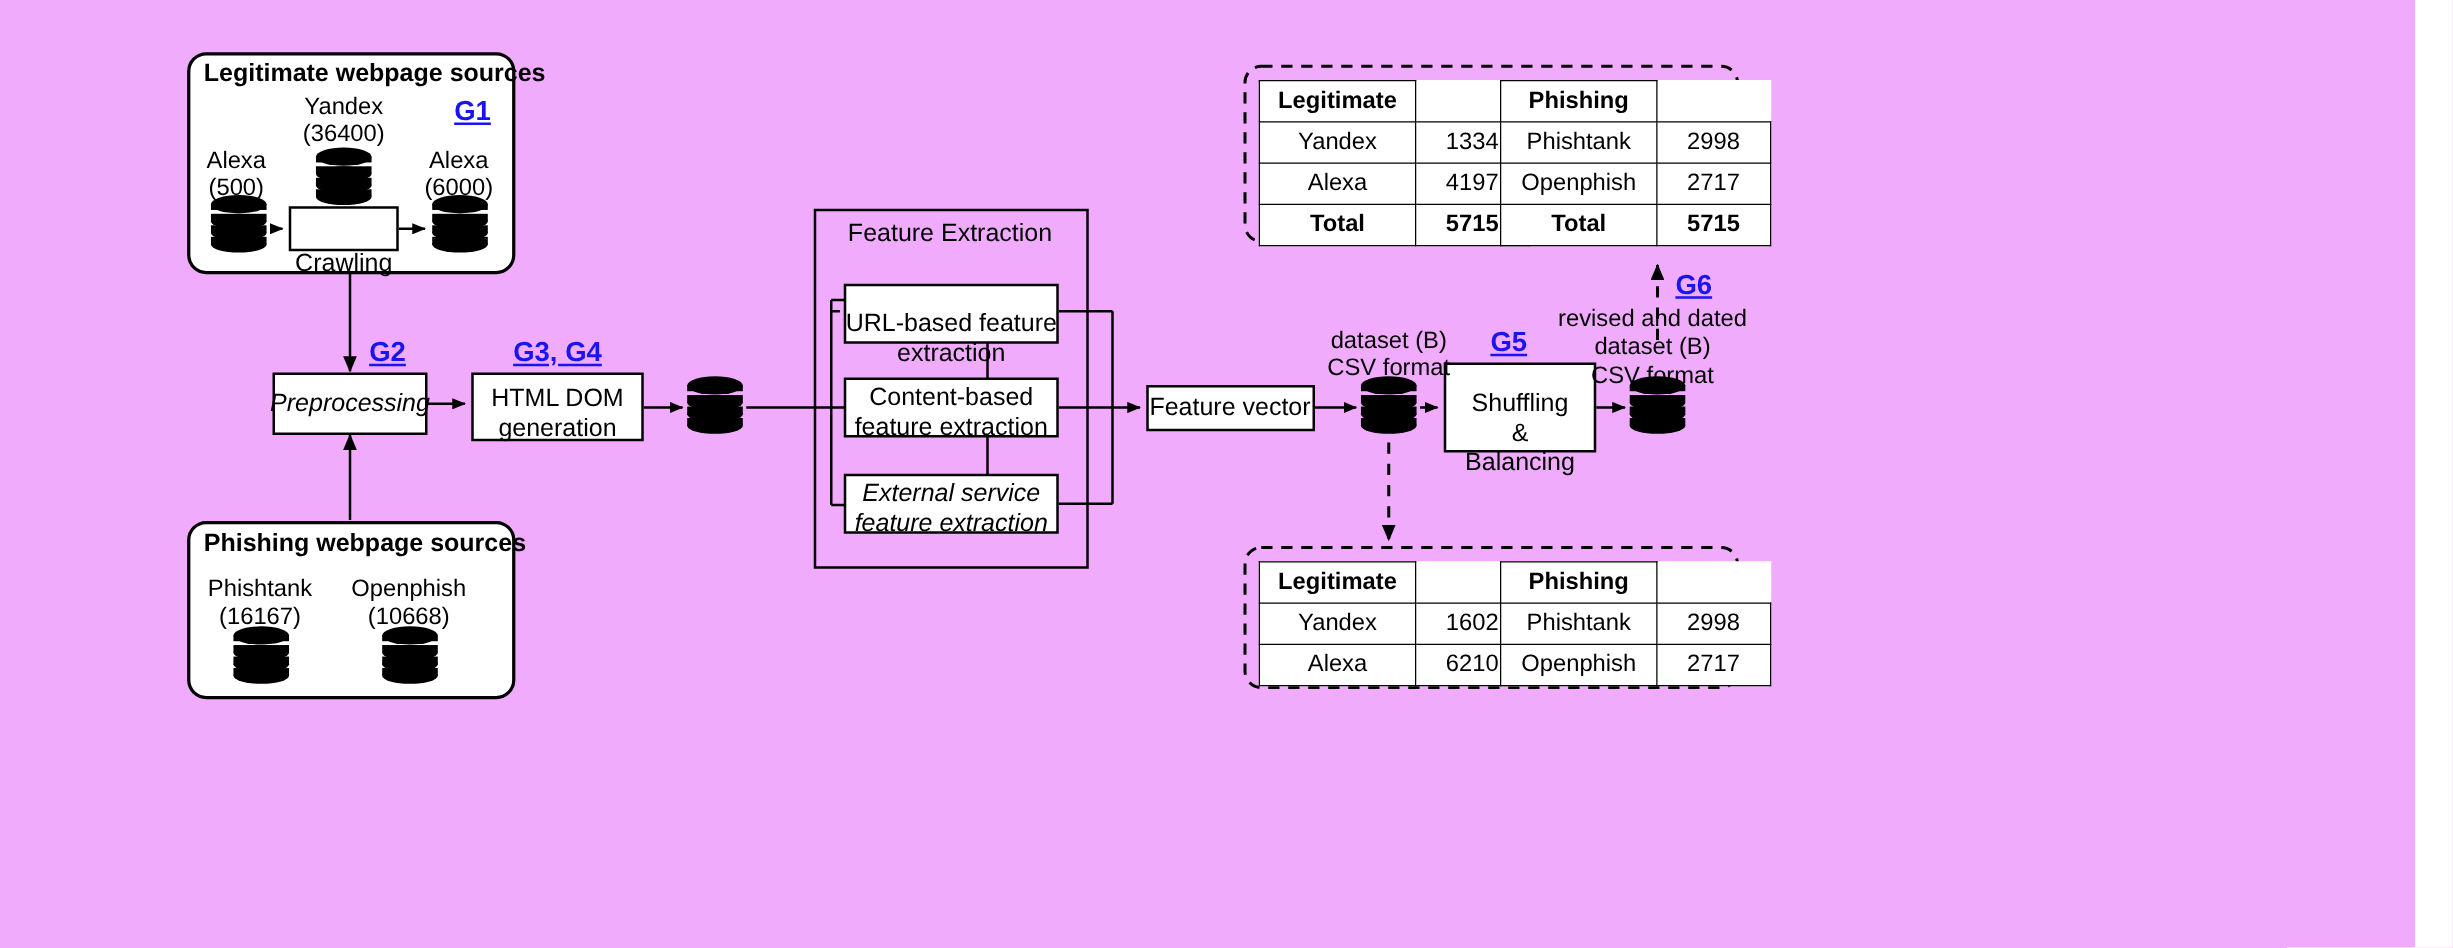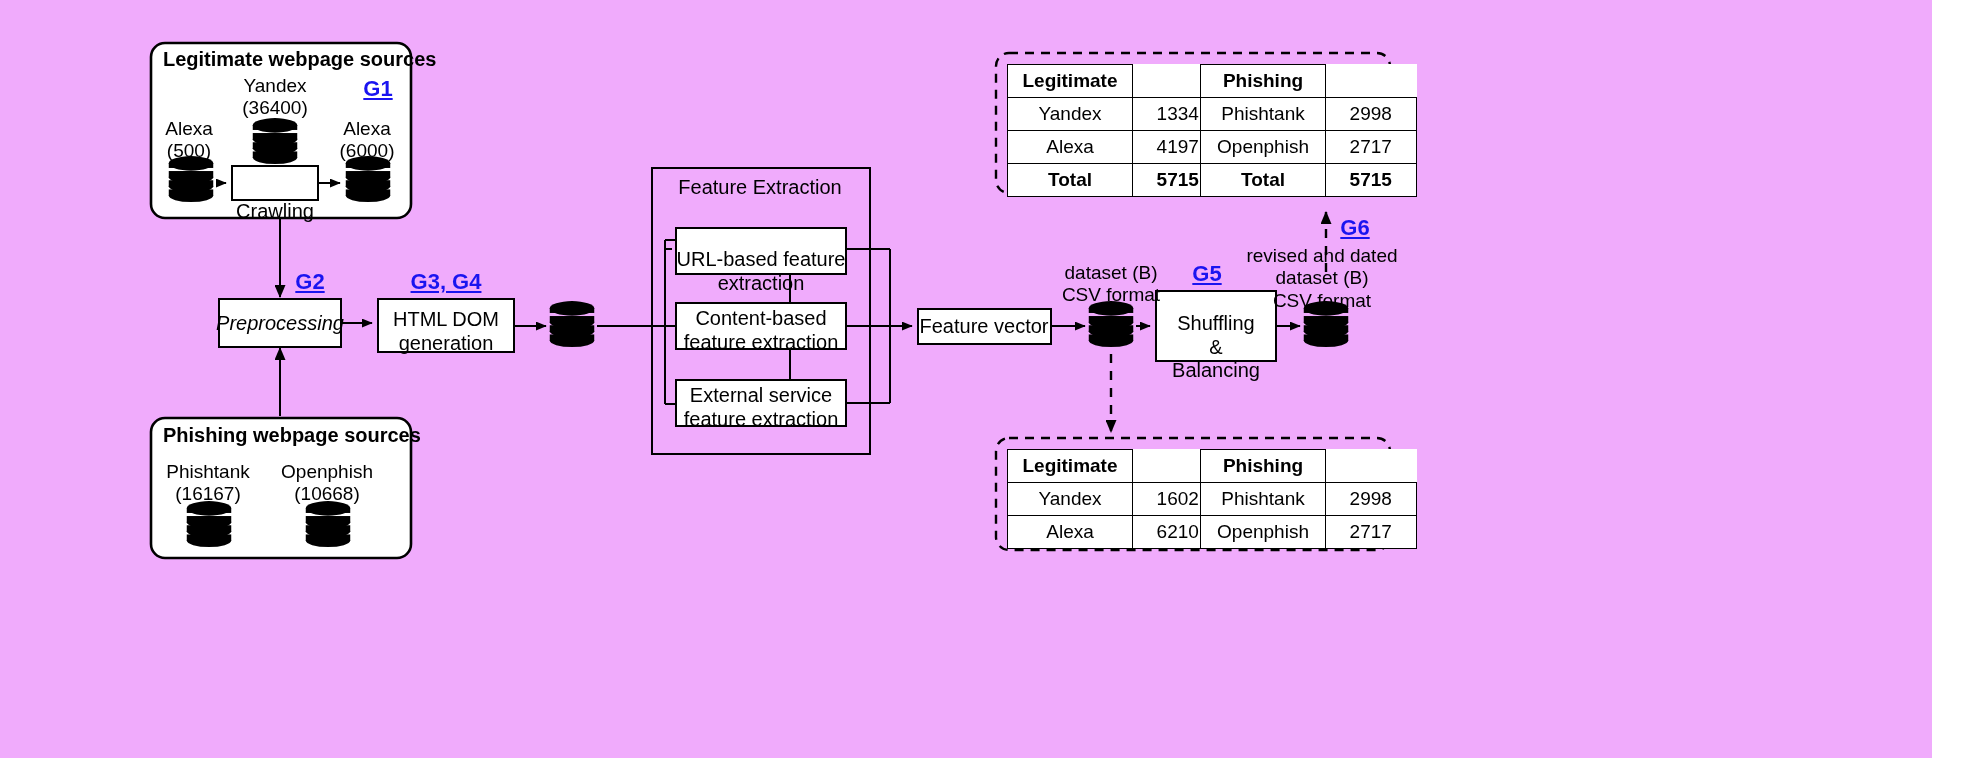--- a/index.html
+++ b/index.html
@@ -133,21 +133,21 @@
 <div class="lbl t18 ctr gtag" style="left:446px;top:269px;">G3, G4</div>
 <div class="lbl t19 ctr" style="left:446px;top:308px;">HTML DOM
 generation</div>
 
 
 <div class="lbl t19 ctr" style="left:760px;top:176px;">Feature Extraction</div>
 <div class="lbl t19 ctr" style="left:761px;top:232px;margin-top:16px;">URL-based feature
 extraction</div>
 <div class="lbl t19 ctr" style="left:761px;top:307px;">Content-based
 feature extraction</div>
-<div class="lbl t19 ctr" style="left:761px;top:384px;">External service
+<div class="lbl t19 ctr" style="left:761px;top:384px;font-style:italic;">External service
 feature extraction</div>
 
 <div class="lbl t19 ctr" style="left:984px;top:315px;">Feature vector</div>
 
 <div class="lbl t18 ctr" style="left:1111px;top:262px;">dataset (B)
 CSV format</div>
 
 <div class="lbl t18 ctr gtag" style="left:1207px;top:261px;">G5</div>
 <div class="lbl t19 ctr" style="left:1216px;top:292px;margin-top:20px;">Shuffling
 &amp;

